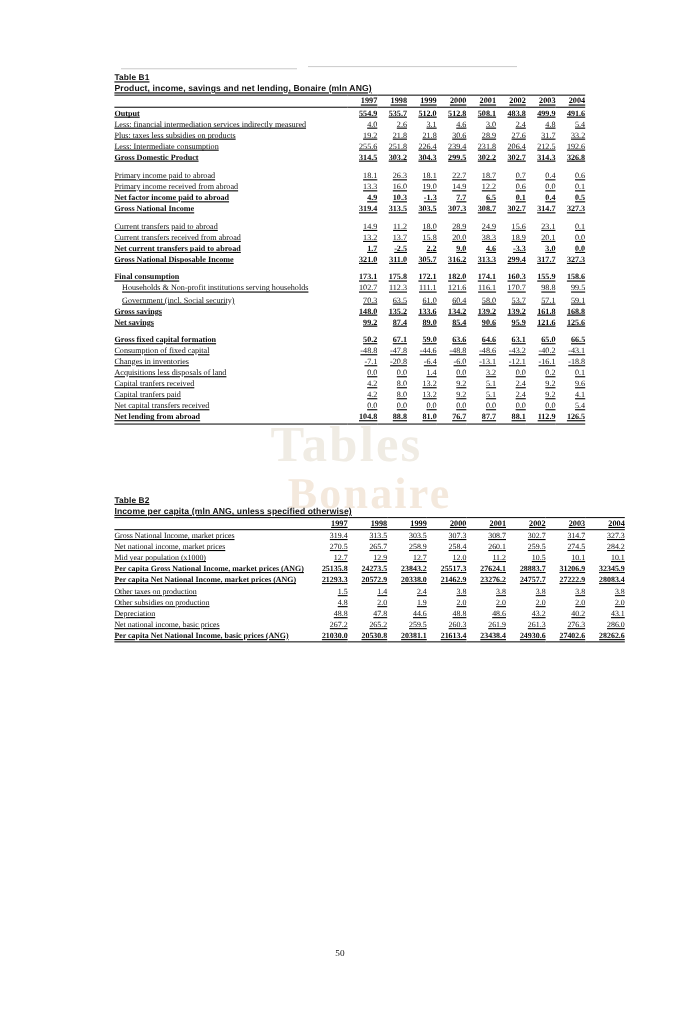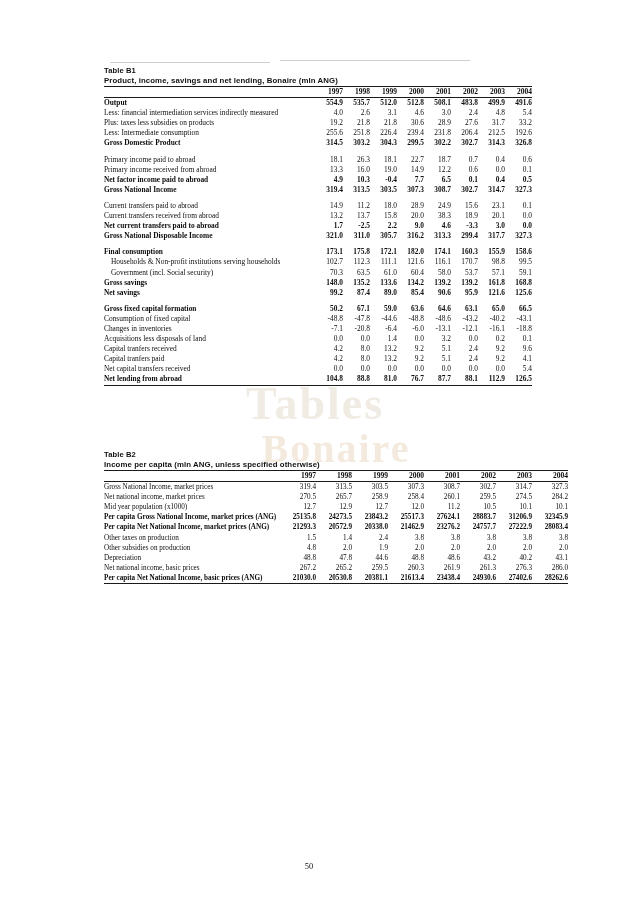--- a/index.html
+++ b/index.html
@@ -38,20 +38,21 @@
 
   #content {
     position: relative;
     z-index: 2;
   }
 
   .table-block {
     position: absolute;
     left: 104px;
     width: 428px;
+    text-decoration: underline;
   }
   #tableB1 { top: 66px; }
   #tableB2 { top: 450px; }
 
   .tbl-id {
     font-family: "Liberation Sans", sans-serif;
     font-size: 7.6px;
     font-weight: bold;
     color: #111;
     letter-spacing: 0.1px;
@@ -258,21 +259,21 @@
               <td class="num">14.9</td>
               <td class="num">12.2</td>
               <td class="num">0.6</td>
               <td class="num">0.0</td>
               <td class="num">0.1</td>
             </tr>
             <tr class="b">
               <td class="lbl">Net factor income paid to abroad</td>
               <td class="num">4.9</td>
               <td class="num">10.3</td>
-              <td class="num">-0.4</td>
+              <td class="num">-1.3</td>
               <td class="num">7.7</td>
               <td class="num">6.5</td>
               <td class="num">0.1</td>
               <td class="num">0.4</td>
               <td class="num">0.5</td>
             </tr>
             <tr class="b">
               <td class="lbl">Gross National Income</td>
               <td class="num">319.4</td>
               <td class="num">313.5</td>

